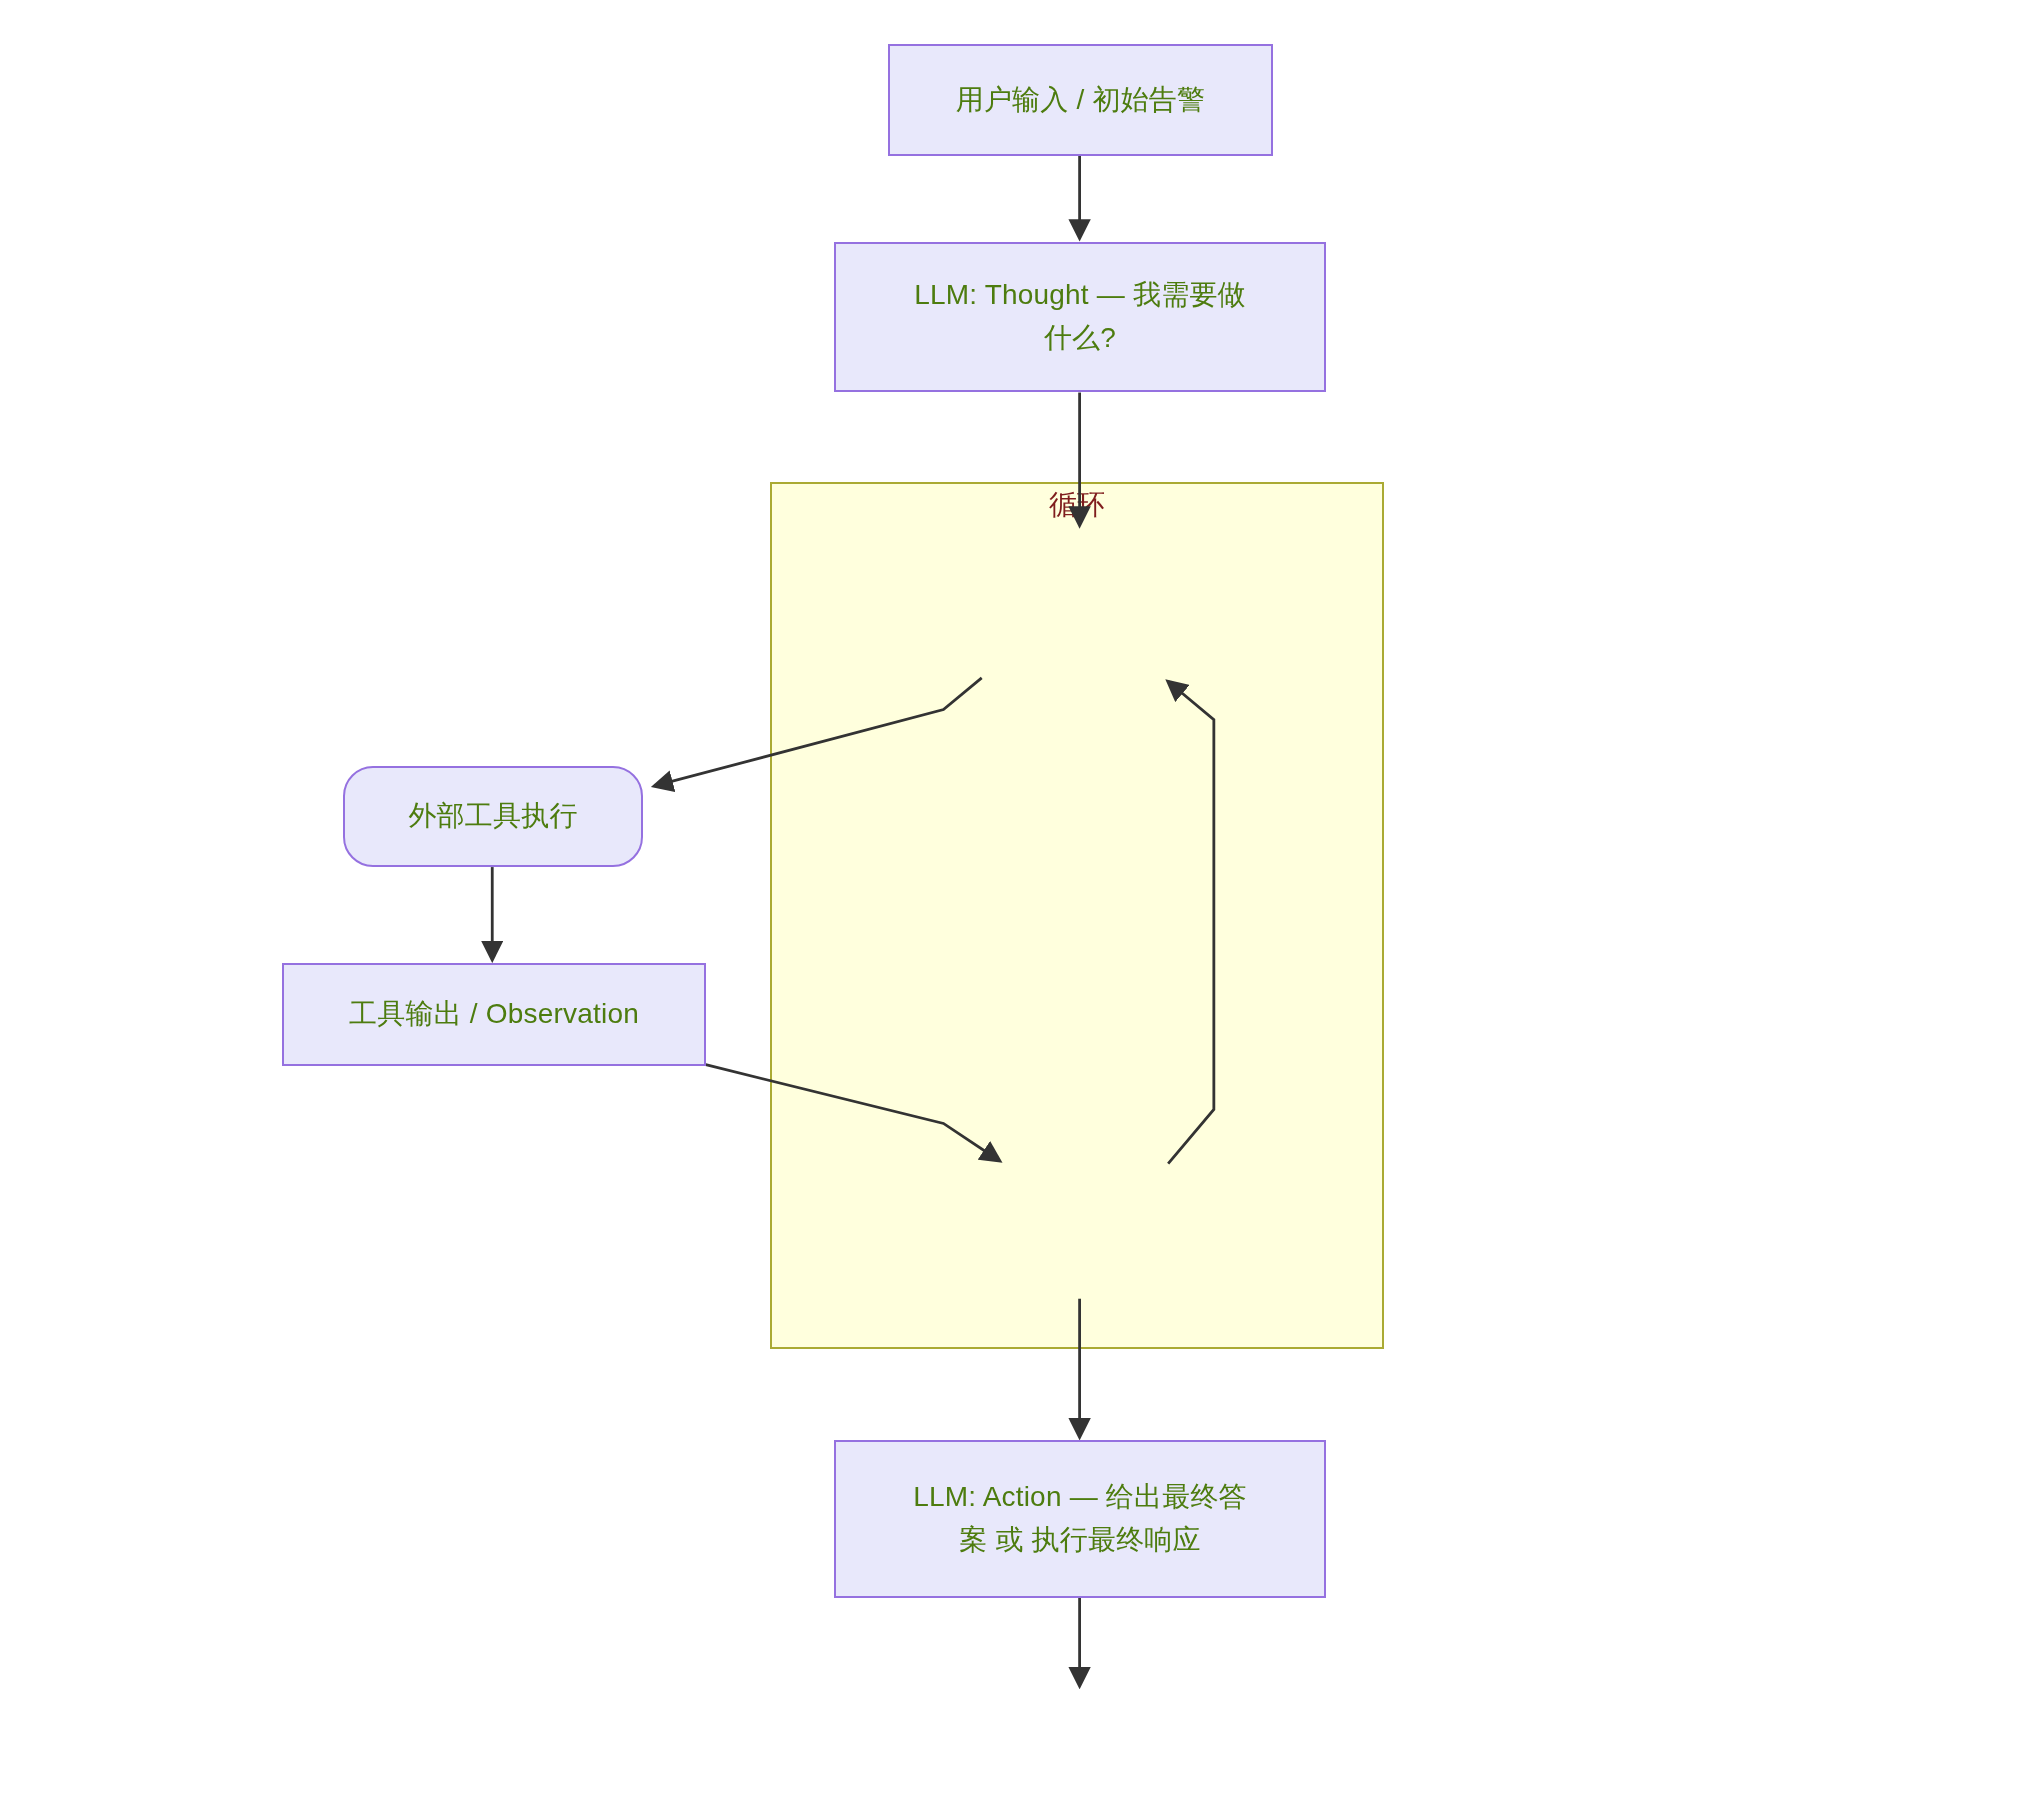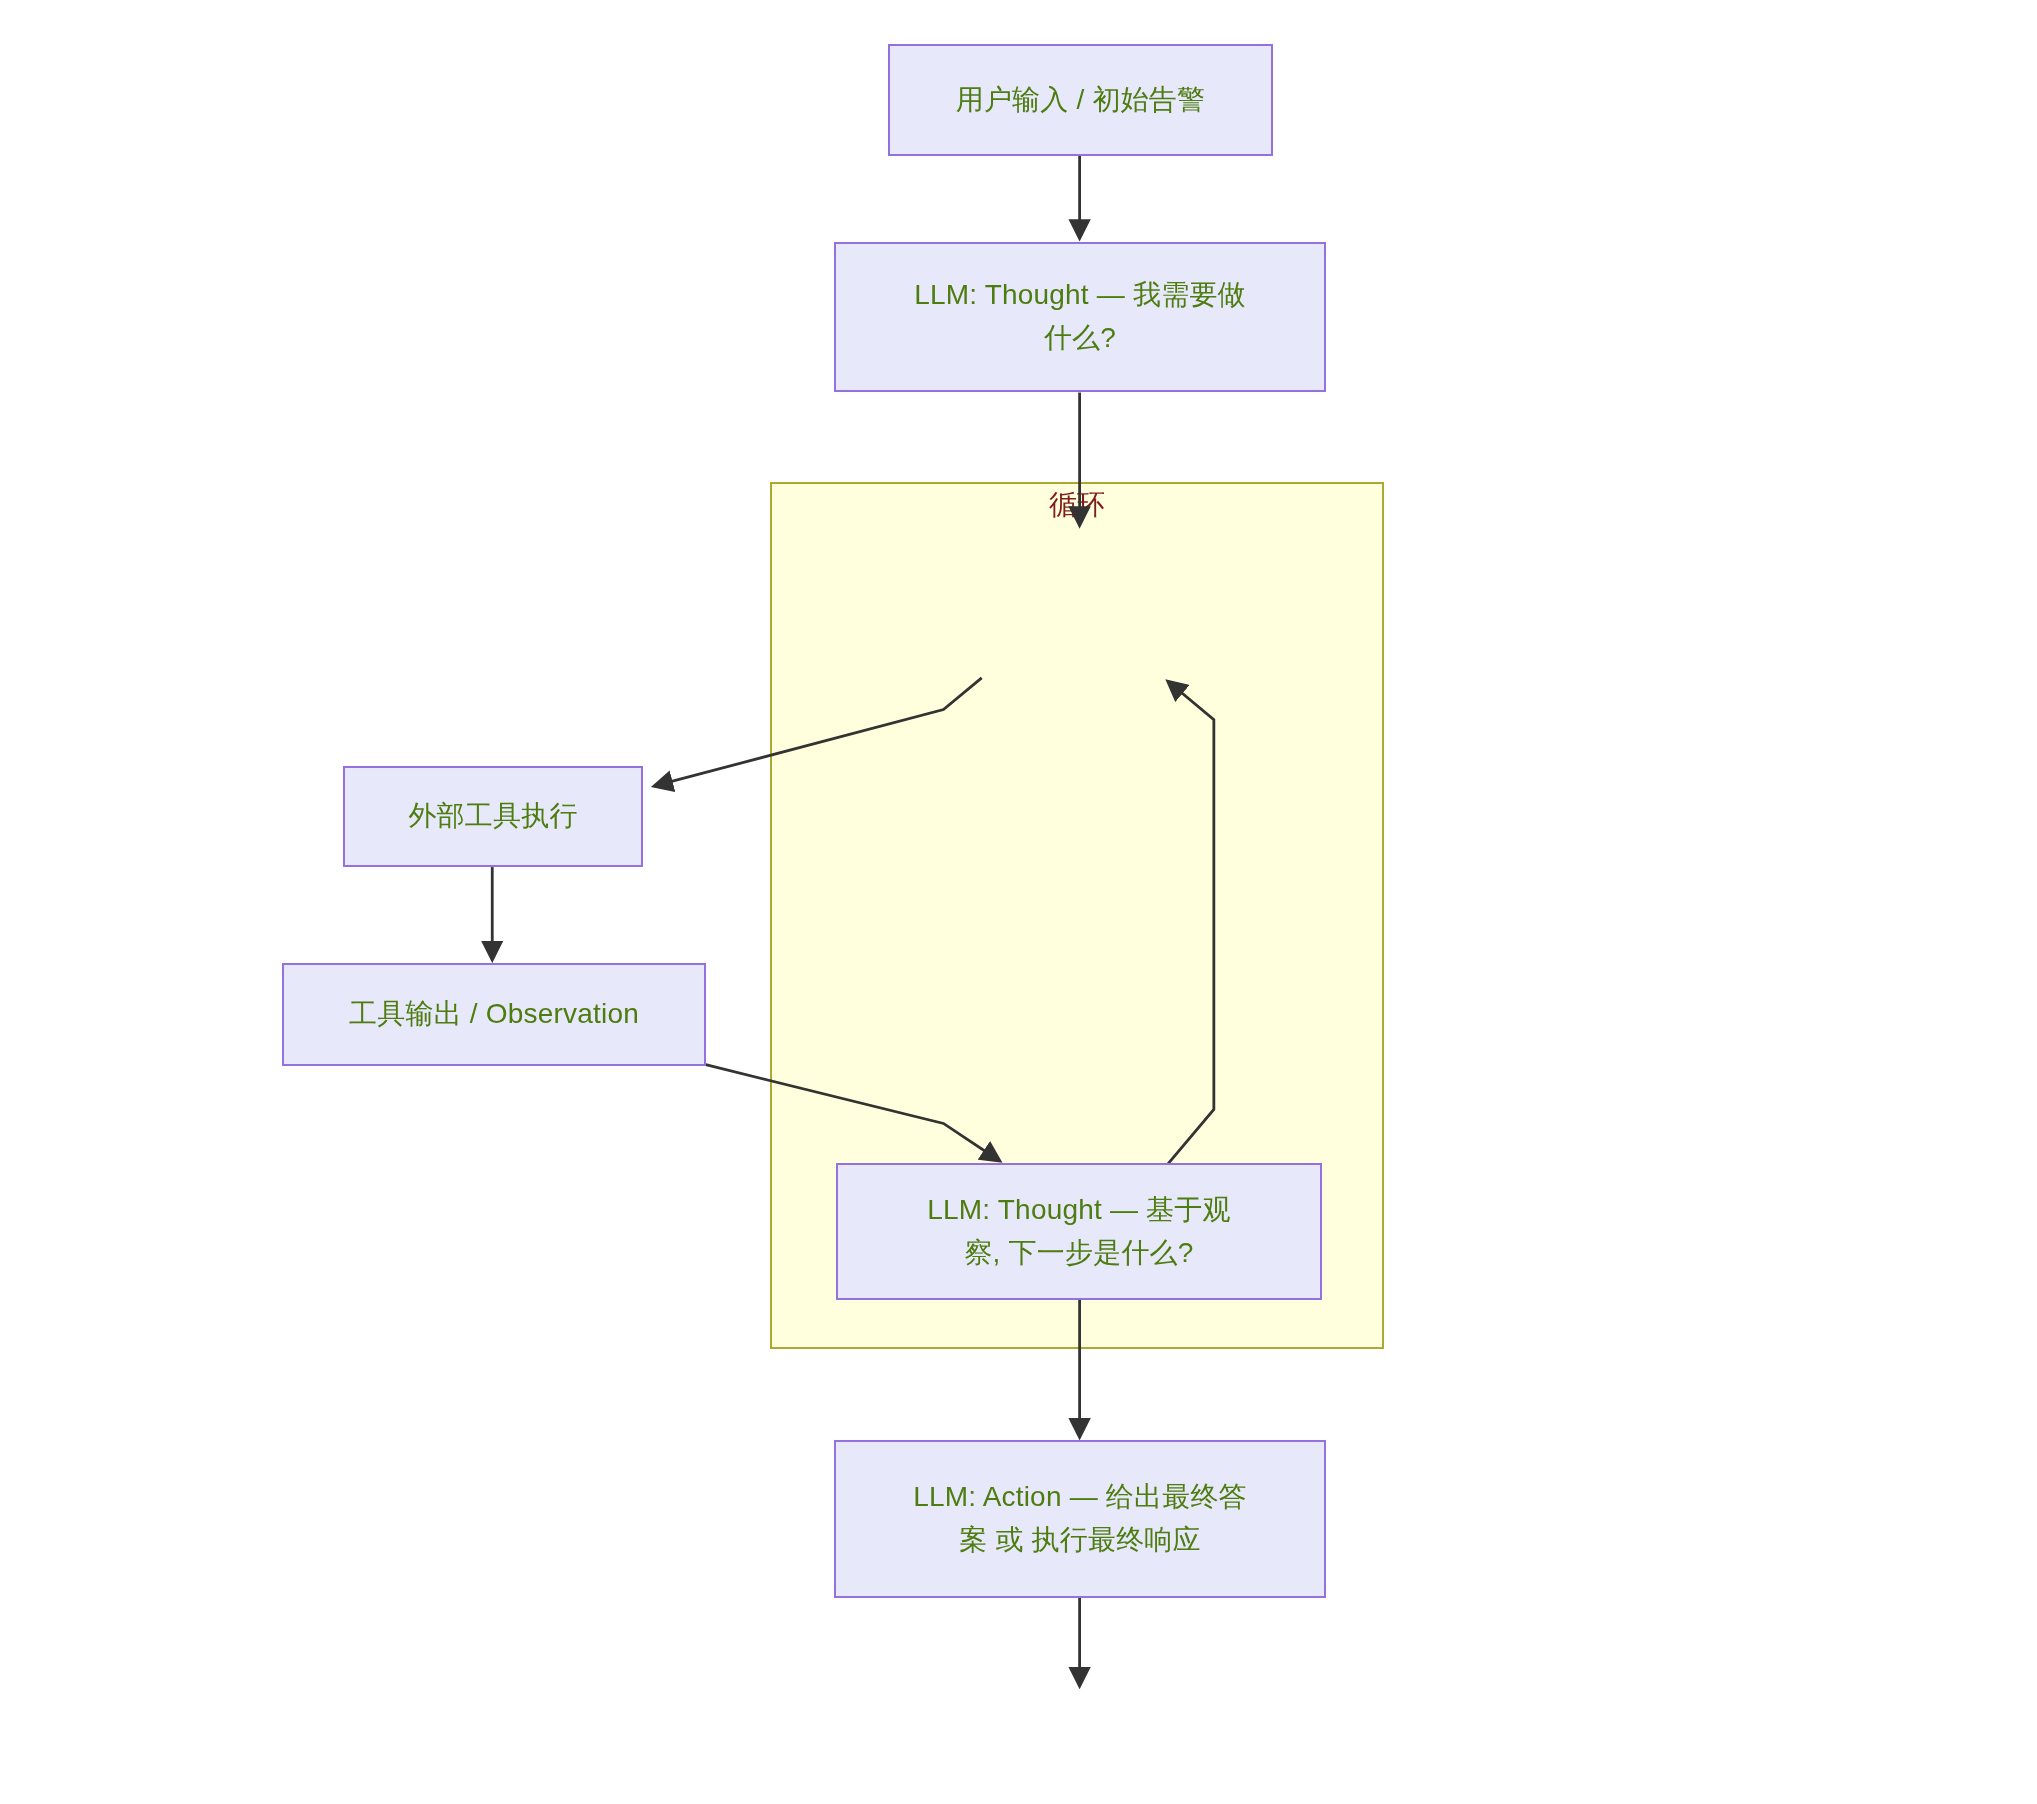--- a/index.html
+++ b/index.html
@@ -89,25 +89,23 @@
       <path d="M 1158,1713 L 1158,1808" marker-end="url(#arrow)"></path>
     </g>
   </svg>
 
   <div class="node" style="left:888px; top:44px; width:385px; height:112px;">用户输入 / 初始告警</div>
 
   <div class="node" style="left:834px; top:242px; width:492px; height:150px;">LLM: Thought — 我需要做
 什么?</div>
 
 
-  <div class="node" style="left:343px; top:766px; width:300px; height:101px;">外部工具执行</div>
+  <div class="node" style="left:343px; top:766px; width:300px; height:101px;border-radius:30px;">外部工具执行</div>
 
   <div class="node" style="left:282px; top:963px; width:424px; height:103px;">工具输出 / Observation</div>
 
-  <div class="node" style="left:836px; top:1163px; width:486px; height:137px;">LLM: Thought — 基于观
-察, 下一步是什么?</div>
 
   <div class="node" style="left:834px; top:1440px; width:492px; height:158px;">LLM: Action — 给出最终答
 案 或 执行最终响应</div>
 
 
 </div>
 
 
 </body></html>

